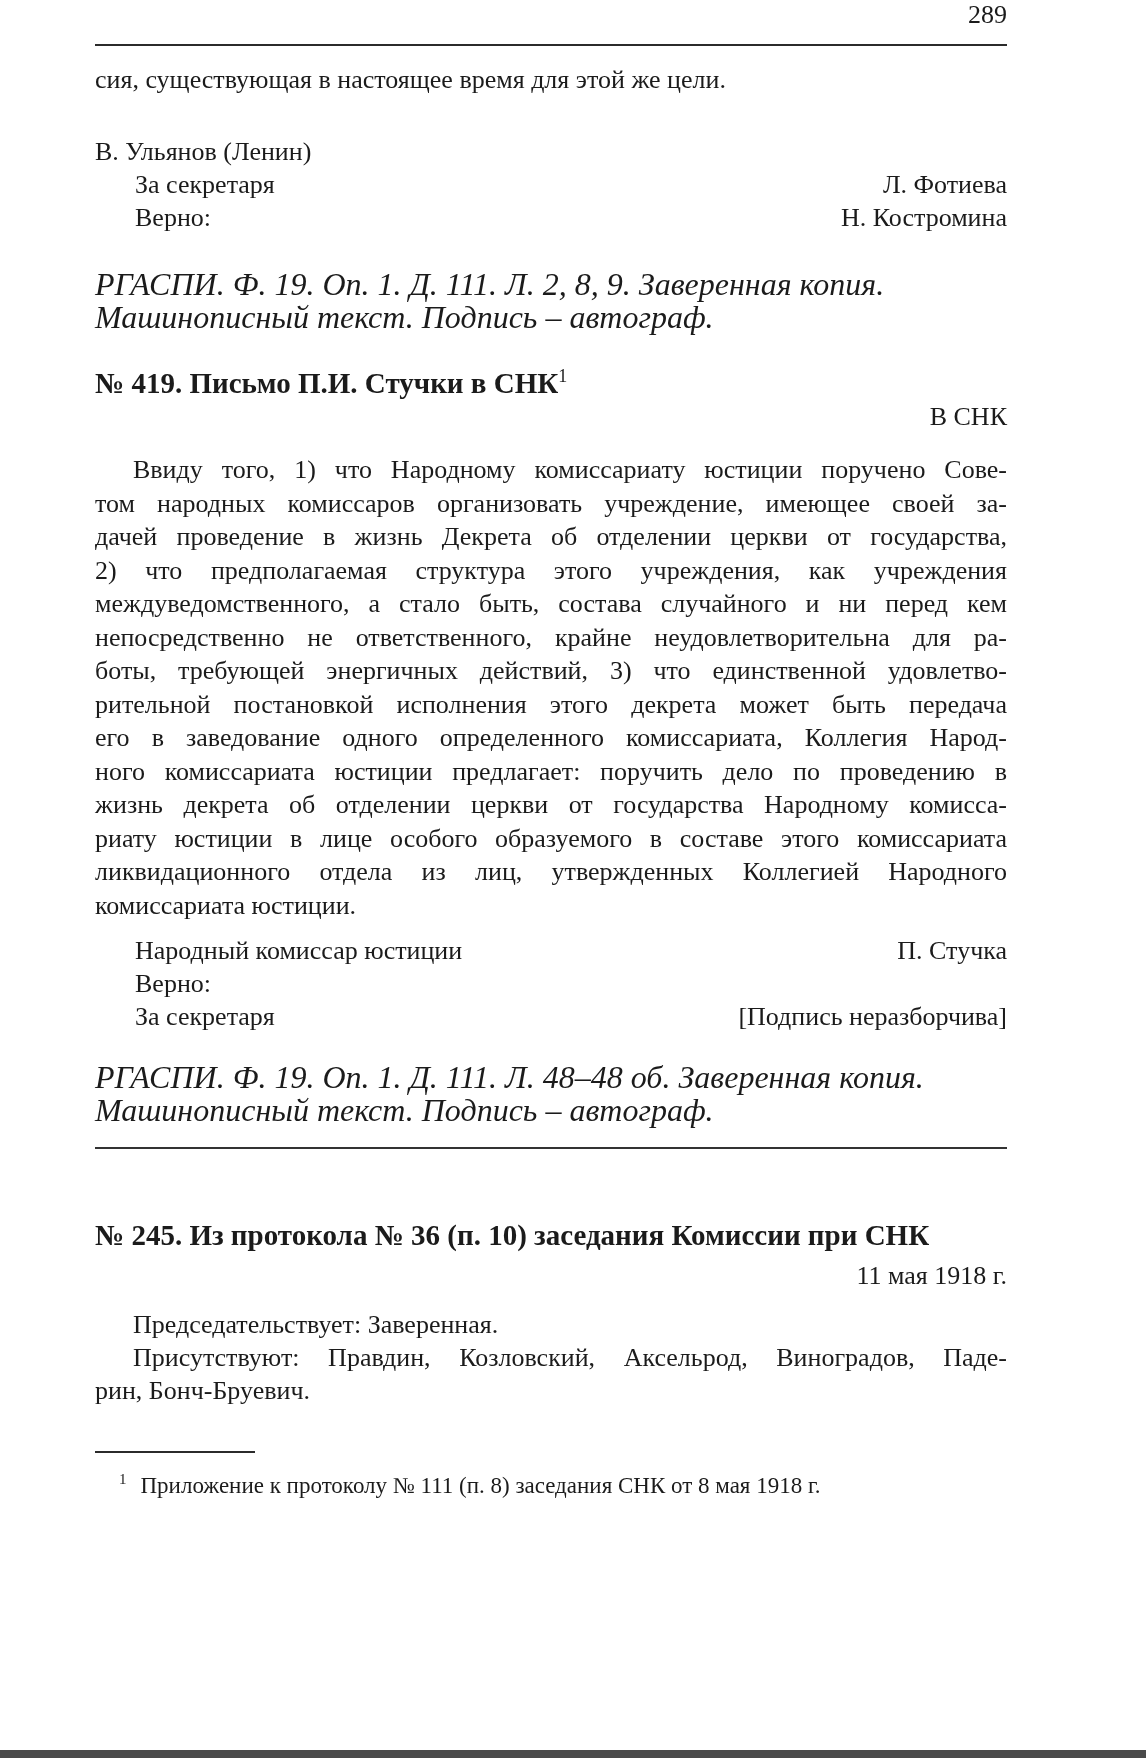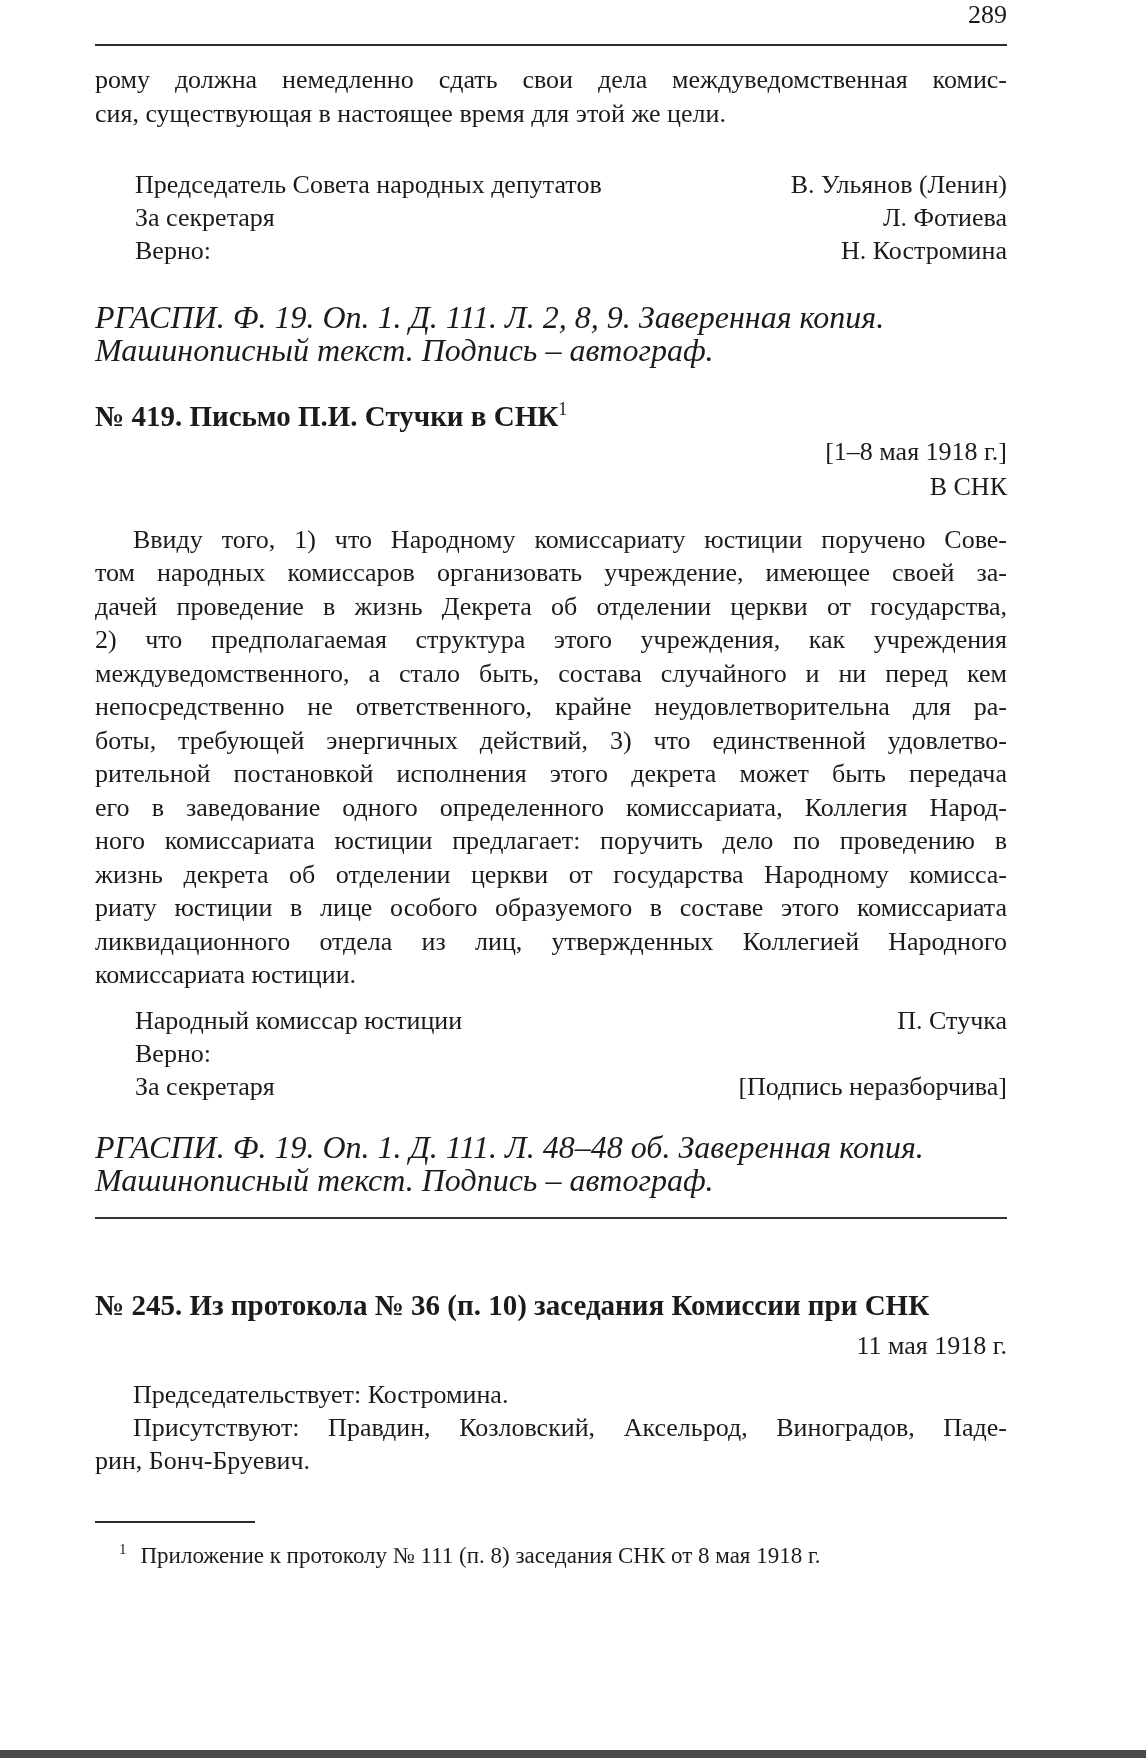--- a/index.html
+++ b/index.html
@@ -46,29 +46,27 @@
 <body>
 
 <div class="content">
 
   <div class="page-num">289</div>
 
   <hr class="top-rule">
 
   <div class="para cont-para">
 
-      <div class="line just">рому должна немедленно сдать свои дела междуведомственная комис-</div>
 
       <div class="line">сия, существующая в настоящее время для этой же цели.</div>
     </div>
 
   <div class="sig-block sig-1">
 
       <div class="sig-row">
-        <span class="sig-label">Председатель Совета народных депутатов</span>
         <span class="sig-value">В. Ульянов (Ленин)</span>
       </div>
 
       <div class="sig-row">
         <span class="sig-label">За секретаря</span>
         <span class="sig-value">Л. Фотиева</span>
       </div>
 
       <div class="sig-row">
         <span class="sig-label">Верно:</span>
@@ -78,21 +76,20 @@
 
   <div class="archive archive-1">
 
       <div class="line">РГАСПИ. Ф. 19. Оп. 1. Д. 111. Л. 2, 8, 9. Заверенная копия.</div>
 
       <div class="line">Машинописный текст. Подпись – автограф.</div>
     </div>
 
   <div class="heading heading-244"><span>№ 419. Письмо П.И. Стучки в СНК</span><sup class="fnref">1</sup></div>
 
-  <div class="right-line date-244">[1–8 мая 1918 г.]</div>
 
   <div class="right-line addressee">В СНК</div>
 
   <div class="para body-para">
 
       <div class="line just ind">Ввиду того, 1) что Народному комиссариату юстиции поручено Сове-</div>
 
       <div class="line just">том народных комиссаров организовать учреждение, имеющее своей за-</div>
 
       <div class="line just">дачей проведение в жизнь Декрета об отделении церкви от государства,</div>
@@ -146,21 +143,21 @@
     </div>
 
   <hr class="divider">
 
   <div class="heading heading-245">№ 245. Из протокола № 36 (п. 10) заседания Комиссии при СНК</div>
 
   <div class="right-line date-245">11 мая 1918 г.</div>
 
   <div class="para proto-para">
 
-      <div class="line ind">Председательствует: Костромина.</div>
+      <div class="line ind">Председательствует: Заверенная.</div>
 
       <div class="line just ind">Присутствуют: Правдин, Козловский, Аксельрод, Виноградов, Паде-</div>
 
       <div class="line">рин, Бонч-Бруевич.</div>
     </div>
 
   <hr class="fn-rule">
 
   <div class="footnote"><sup>1</sup><span>Приложение к протоколу № 111 (п. 8) заседания СНК от 8 мая 1918 г.</span></div>
 

